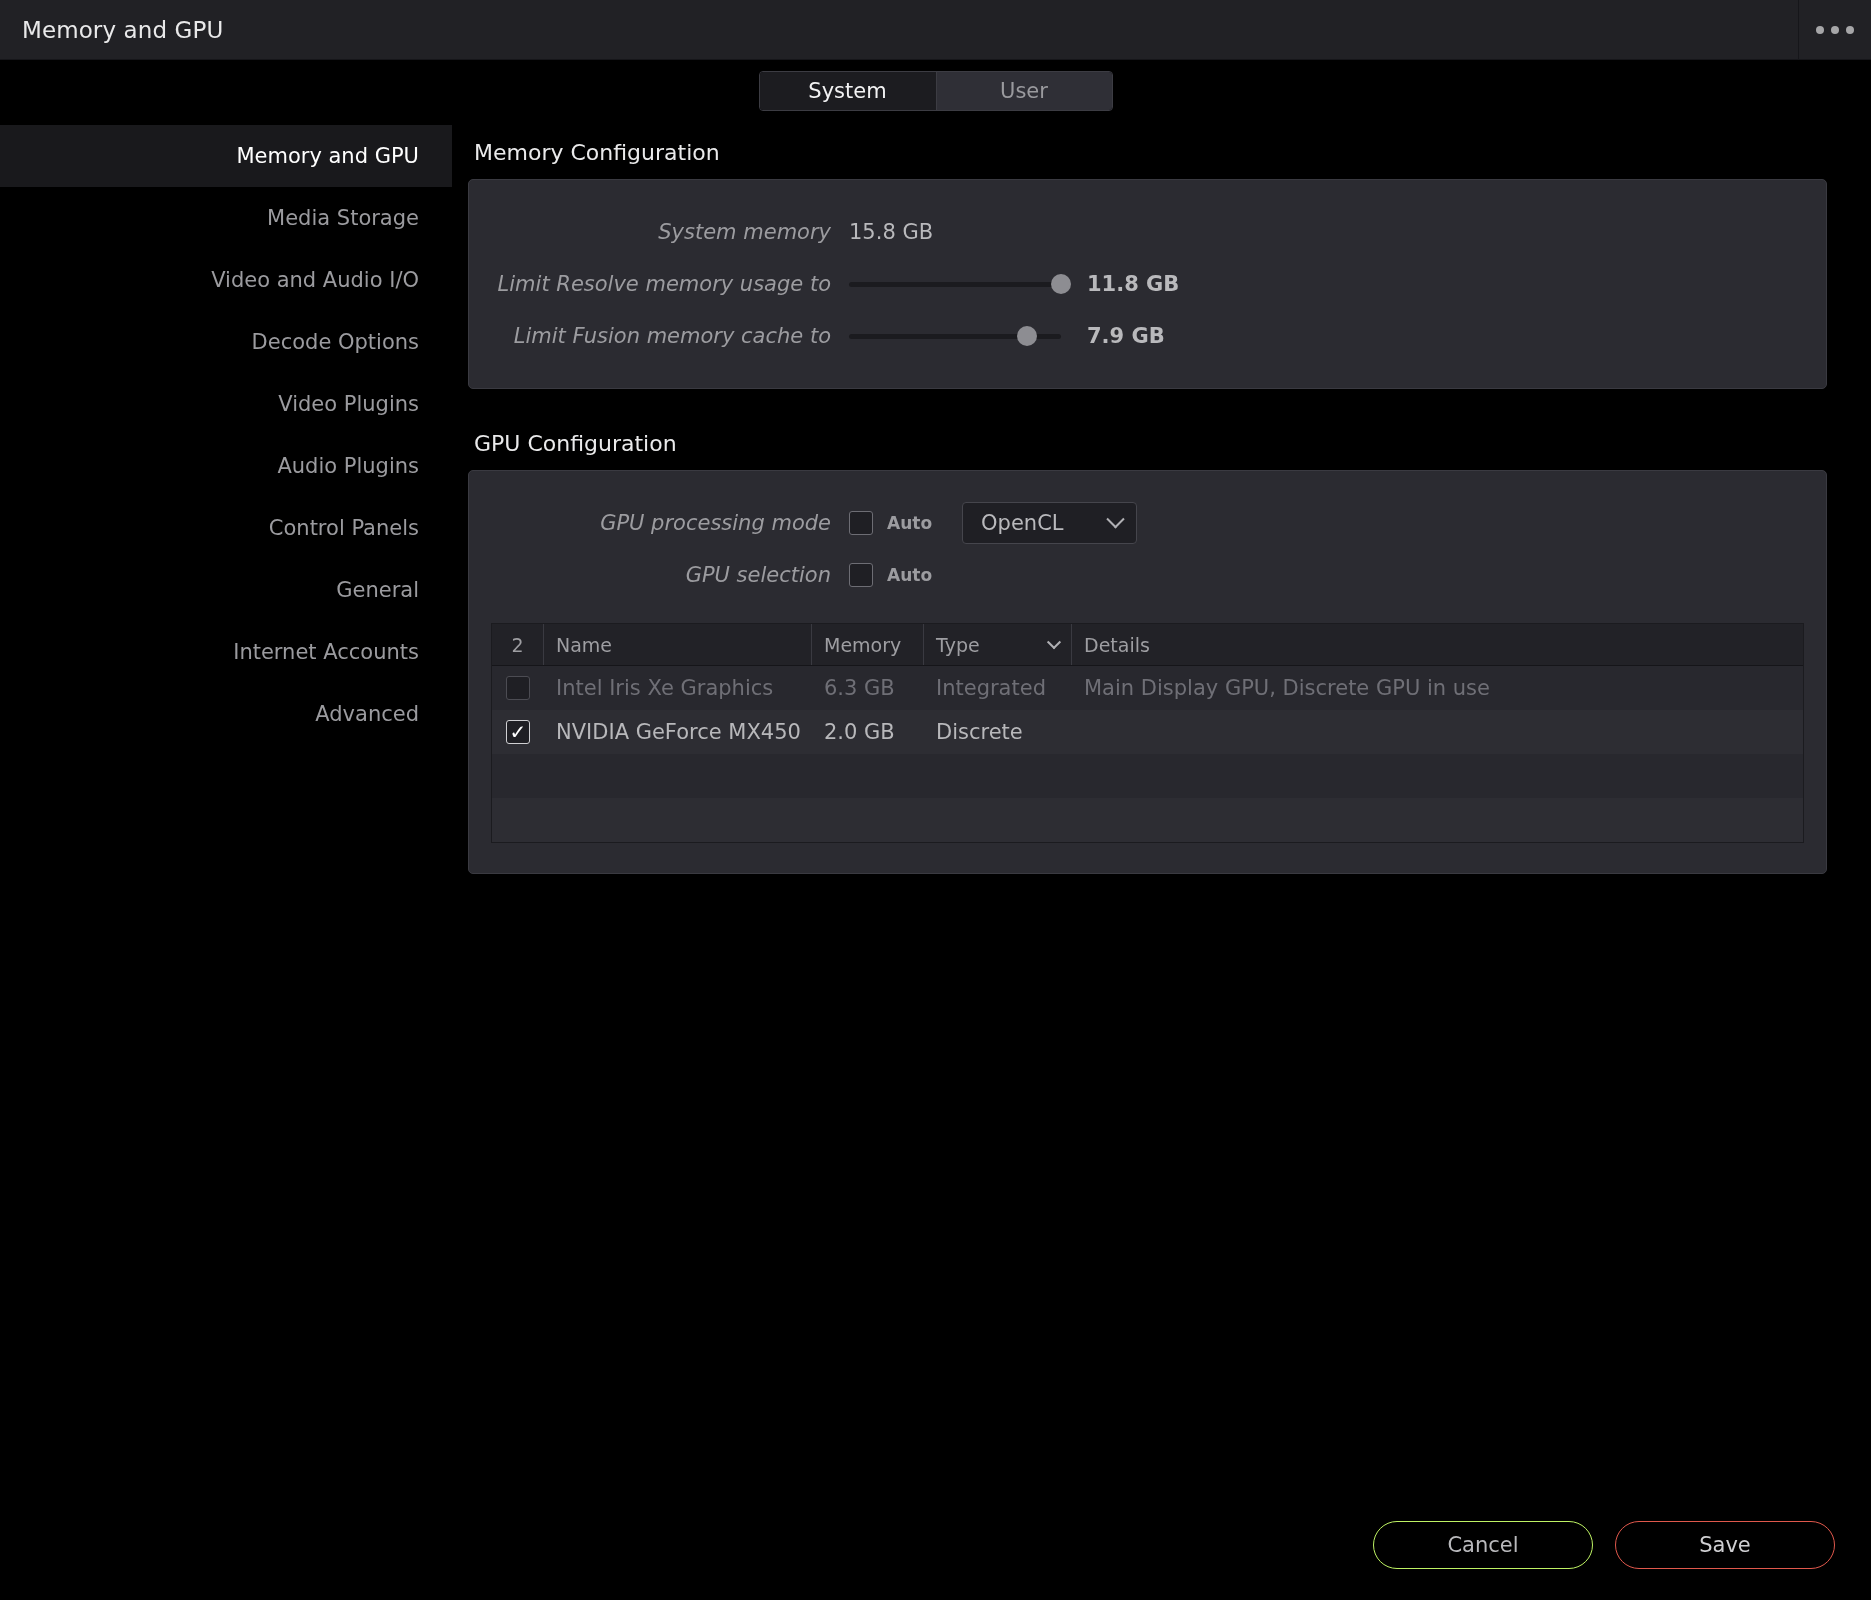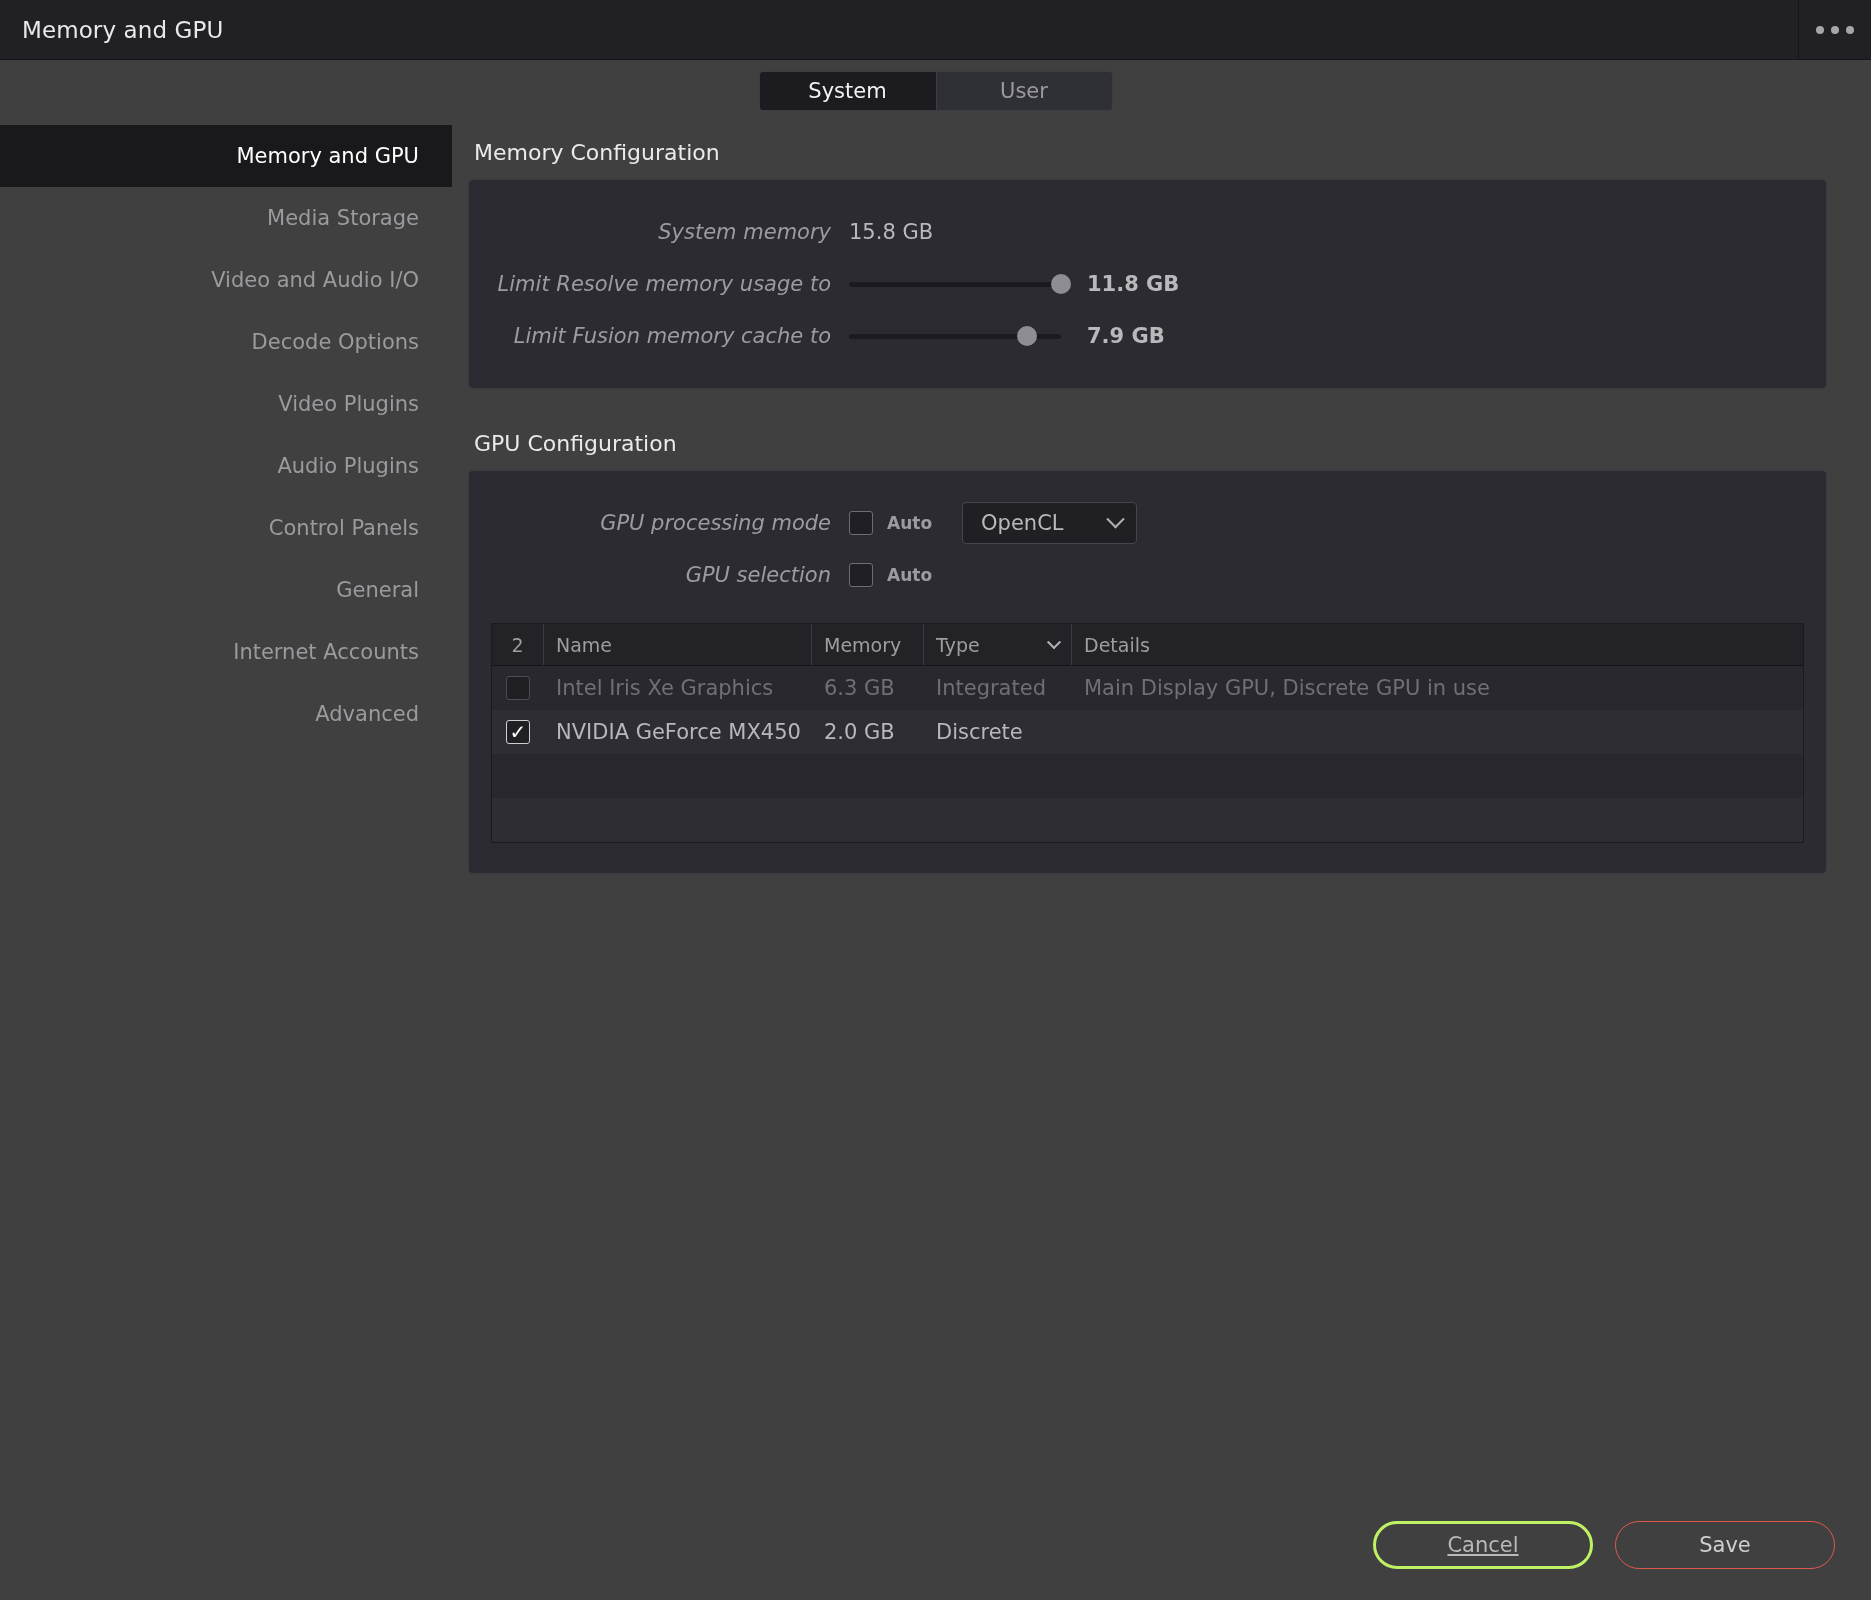--- a/index.html
+++ b/index.html
@@ -9,21 +9,21 @@
     height: 1600px;
     background: #1a1a1d;
     font-family: "DejaVu Sans", "Liberation Sans", sans-serif;
     overflow: hidden;
   }
 
   #app {
     position: relative;
     width: 1871px;
     height: 1600px;
-    background: #404040;
+    background: #000000;
     display: flex;
     flex-direction: column;
   }
 
   
   .titlebar {
     position: relative;
     height: 60px;
     min-height: 60px;
     background: #212125;
@@ -306,21 +306,21 @@
     width: 220px;
     height: 48px;
     border-radius: 24px;
     display: flex;
     align-items: center;
     justify-content: center;
     font-size: 21px;
     background: transparent;
     cursor: default;
   }
-  .btn.cancel { border: 3px solid #bef264; color: #b9b9bc; text-decoration: underline; }
+  .btn.cancel { border: 1px solid #bef264; color: #b9b9bc; }
   .btn.save   { border: 1px solid #e0584c; color: #cfcfd2; }
 </style>
 </head>
 <body>
 
 <div id="app">
 
   <div class="titlebar">
     <div class="titlebar-title">Memory and GPU</div>
     <div class="titlebar-right">

